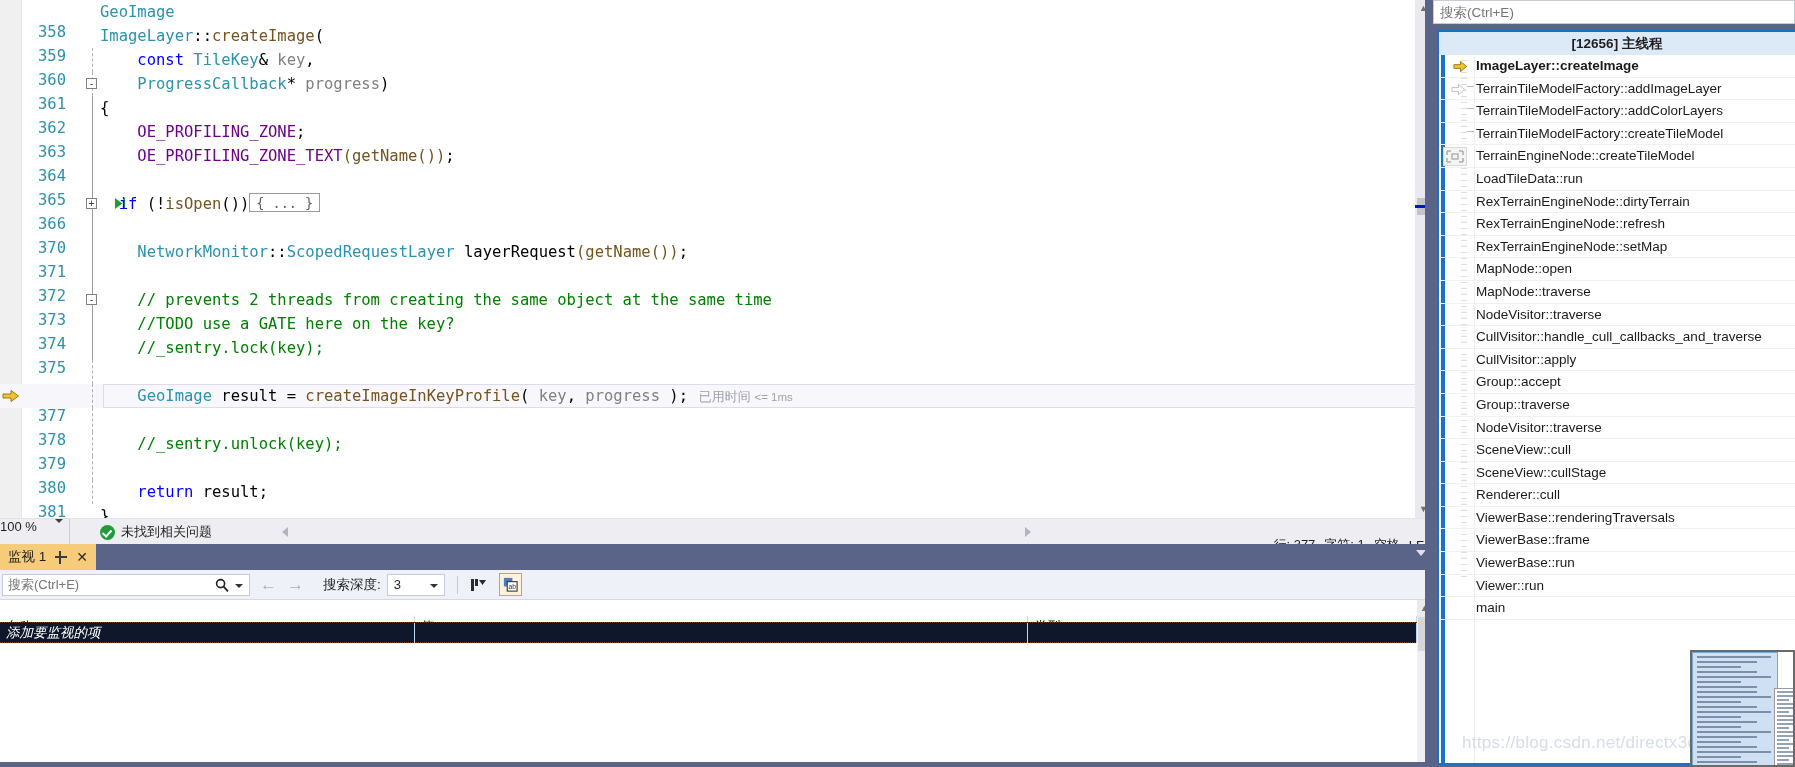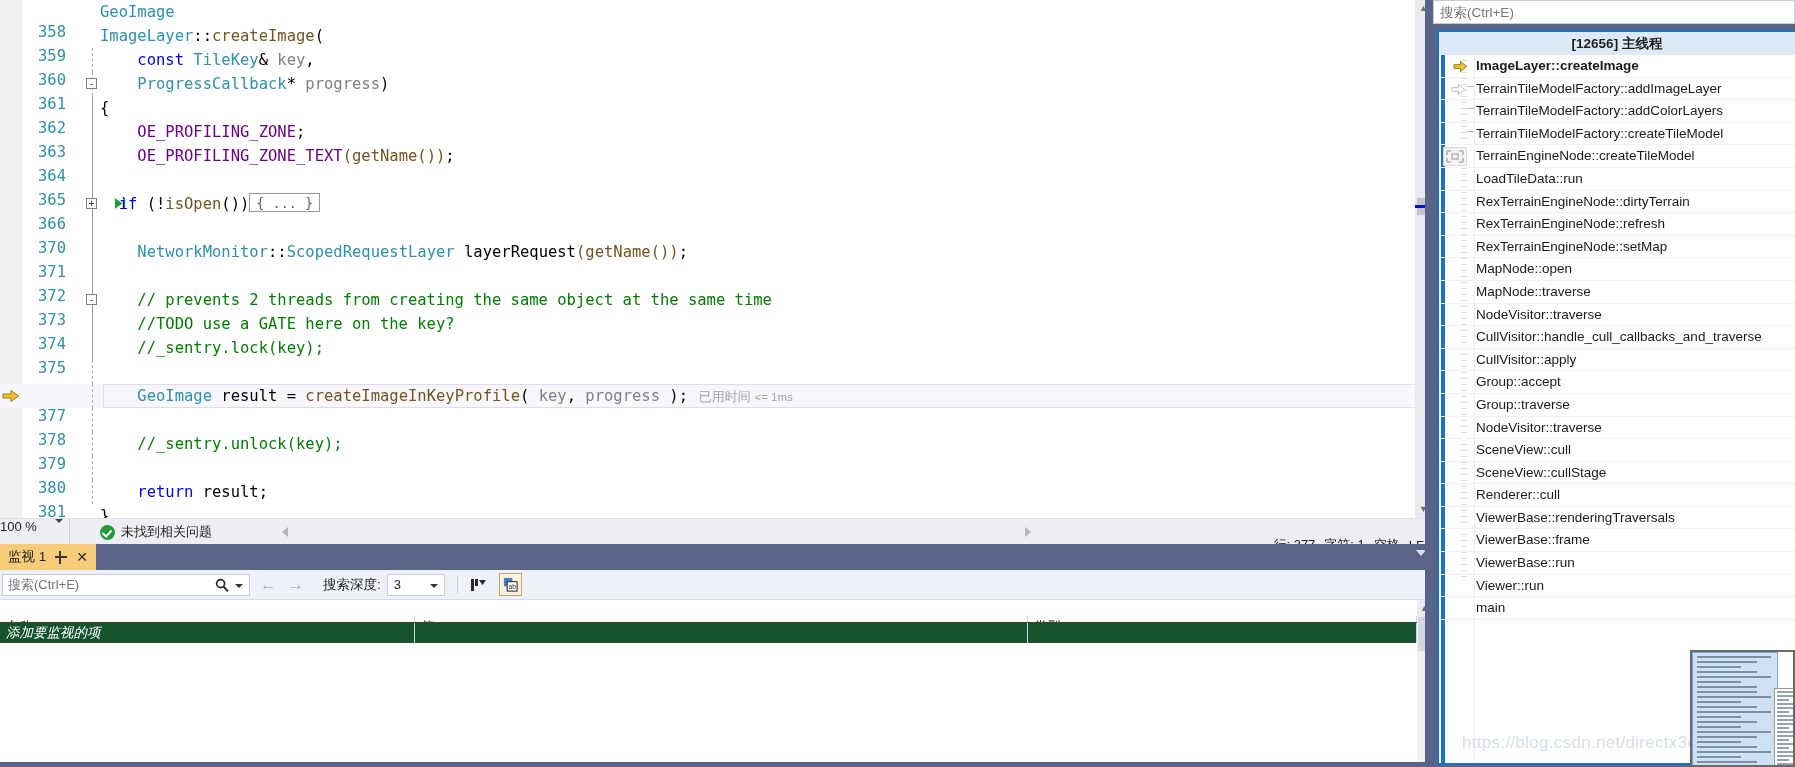--- a/index.html
+++ b/index.html
@@ -259,21 +259,21 @@
     position: absolute; left: 0; top: 16px; width: 1432px; height: 22px;
     background: #ffffff; border-bottom: 1px solid #d4d4dc;
     font-size: 13.5px; color: #1e1e1e;
   }
   .wcol {
     position: absolute; top: 0; height: 22px; line-height: 22px;
     padding-left: 6px; border-right: 1px solid #d4d4dc;
   }
   #watch-row {
     position: absolute; left: 0; top: 22px; width: 1417px; height: 21px;
-    background: #14532d;
+    background: #0f172a;
     border-top: 1px dotted #6b3b14;
     border-bottom: 1px dotted #6b3b14;
   }
   .wcell {
     position: absolute; top: 0; height: 20px; line-height: 20px;
     padding-left: 6px;
     color: #ffffff; font-style: italic; font-size: 13.5px;
     border-right: 1px solid #bfd8f2;
   }
   #watch-vscroll {

